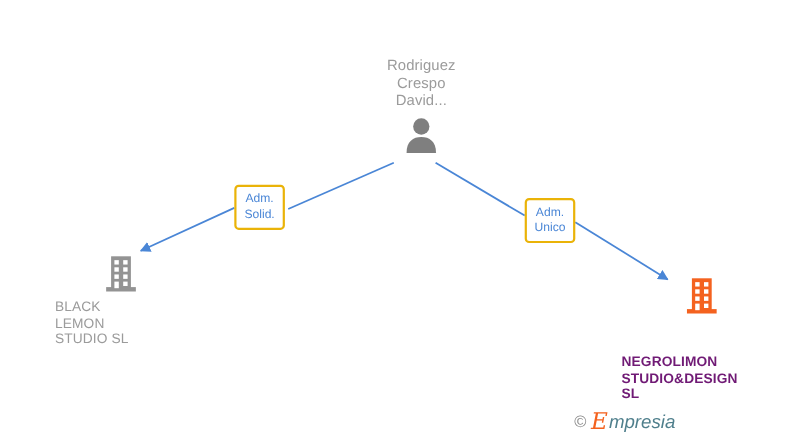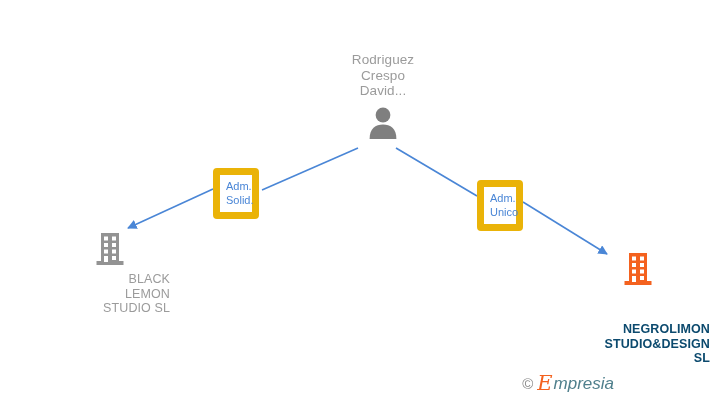--- a/index.html
+++ b/index.html
@@ -45,21 +45,21 @@
   .person-icon {
     margin: 6px auto 0;
     width: 34px;
     height: 34px;
     display: block;
   }
 
   
   .company-node {
     position: absolute;
-    text-align: right;
+    text-align: left;
   }
   .company-icon {
     display: block;
     margin: 0 auto;
   }
   .company-label {
     margin-top: 6px;
     font-size: 12.5px;
     line-height: 14.5px;
     letter-spacing: 0.1px;
@@ -73,30 +73,30 @@
   .company-left .company-label {
     color: #9b9b9b;
     font-weight: normal;
   }
   .company-right {
     left: 565px;
     top: 252px;
     width: 145px;
   }
   .company-right .company-label {
-    color: #0c4a6e;
+    color: #701a75;
     font-weight: bold;
     margin-top: 36px;
   }
 
   
   .edge-label {
     position: absolute;
     background: #ffffff;
-    border: 7px solid #eab308;
+    border: 2px solid #eab308;
     border-radius: 4px;
     color: #4a86d6;
     font-size: 11px;
     line-height: 14px;
     text-align: center;
     padding: 4px 6px 5px;
     white-space: pre-line;
     box-sizing: border-box;
   }
   .edge-label-left {

